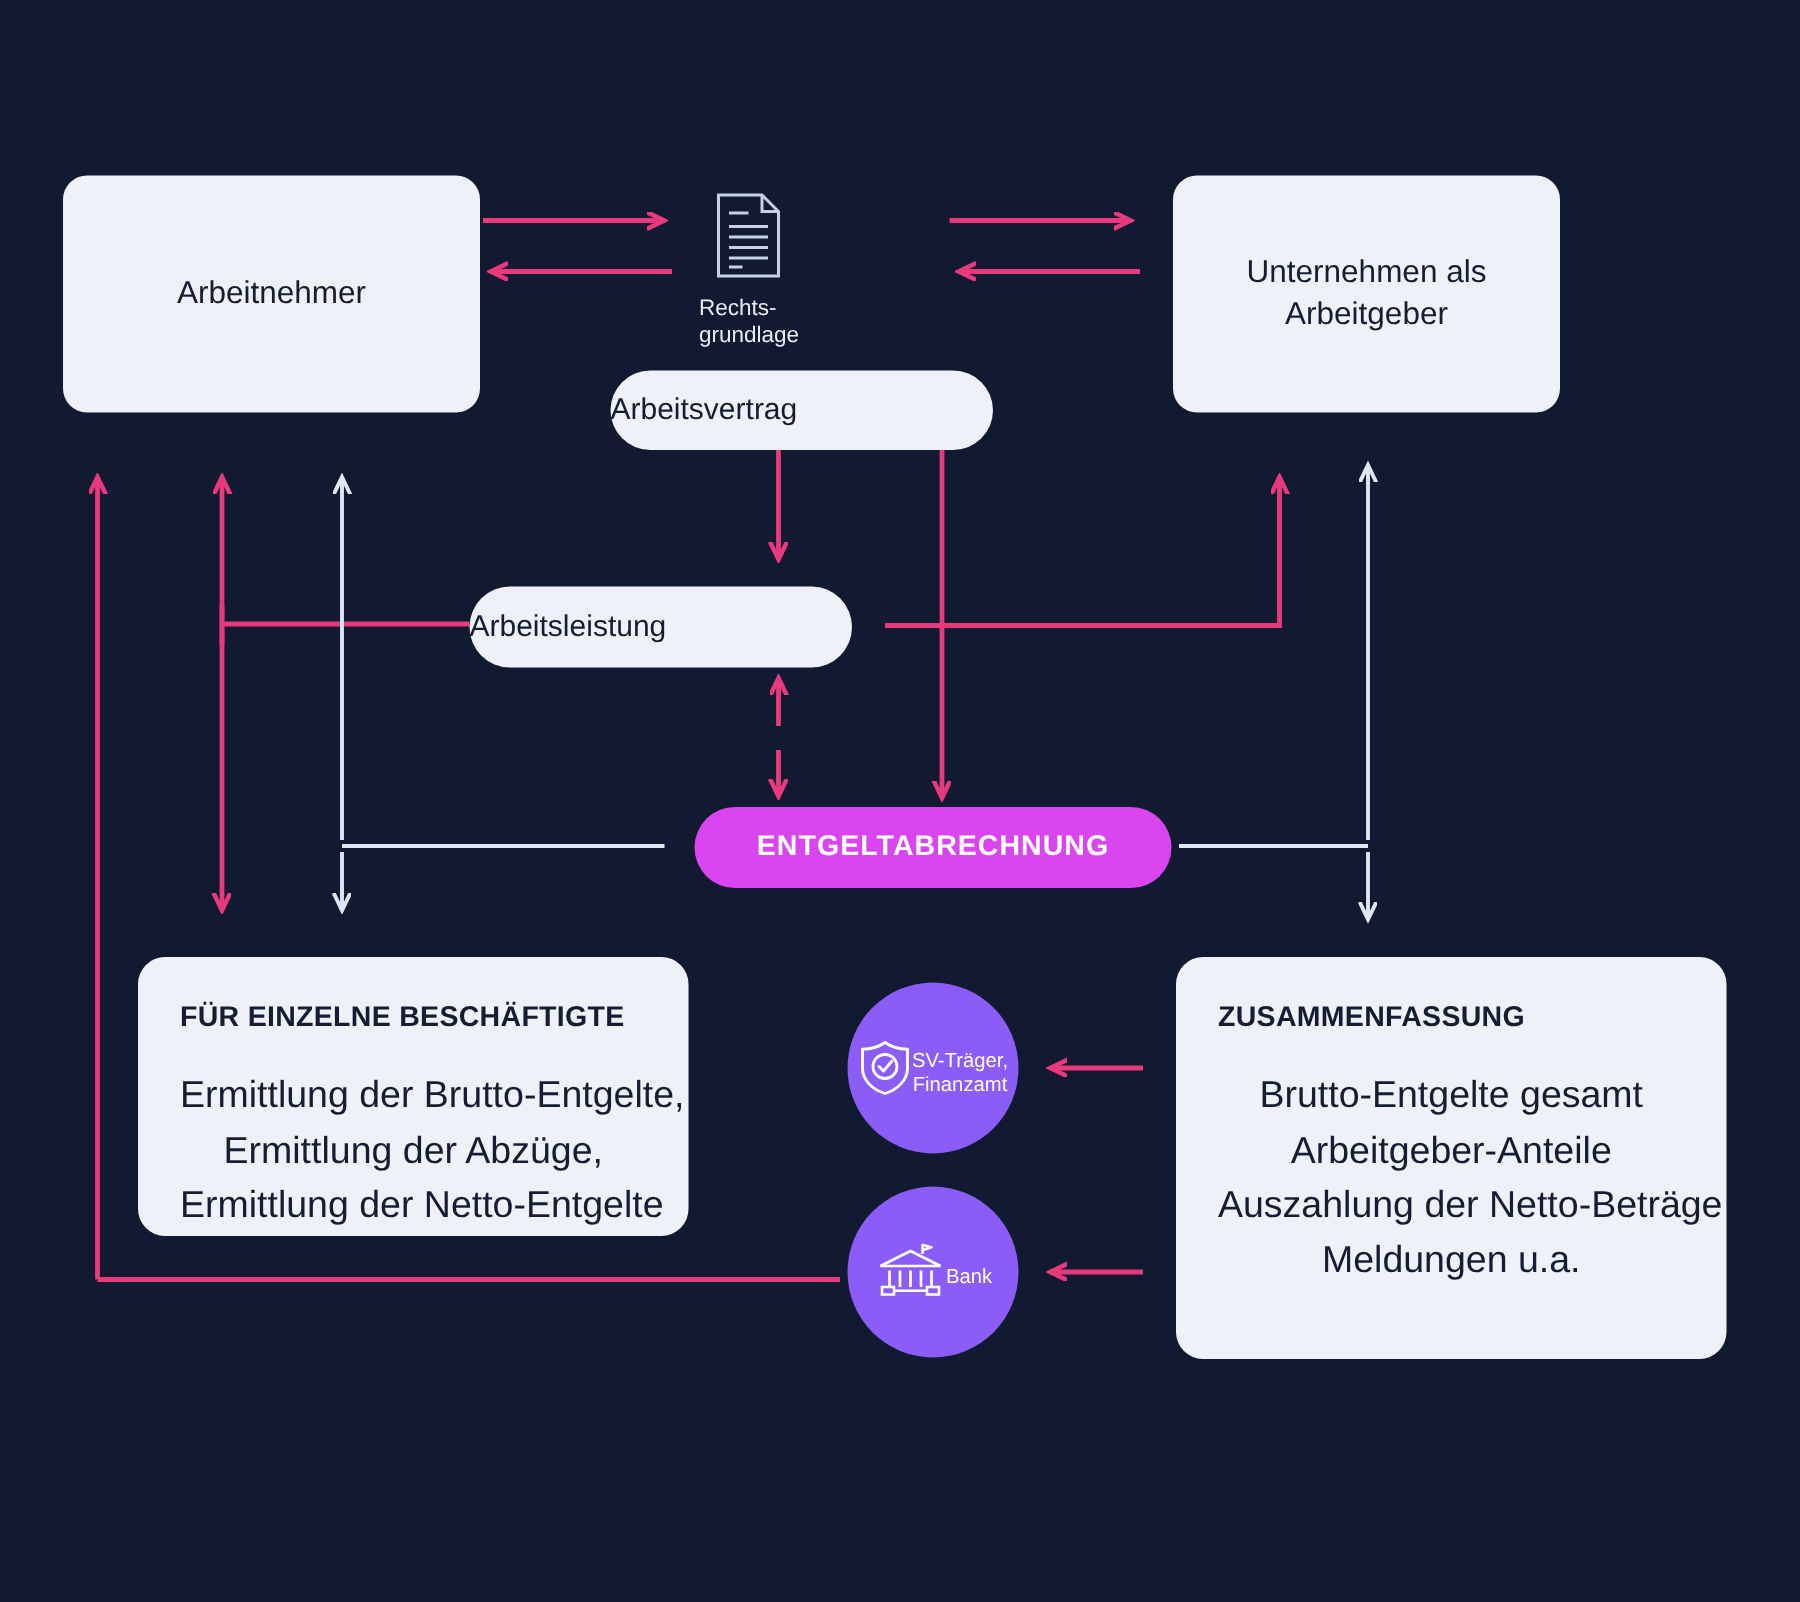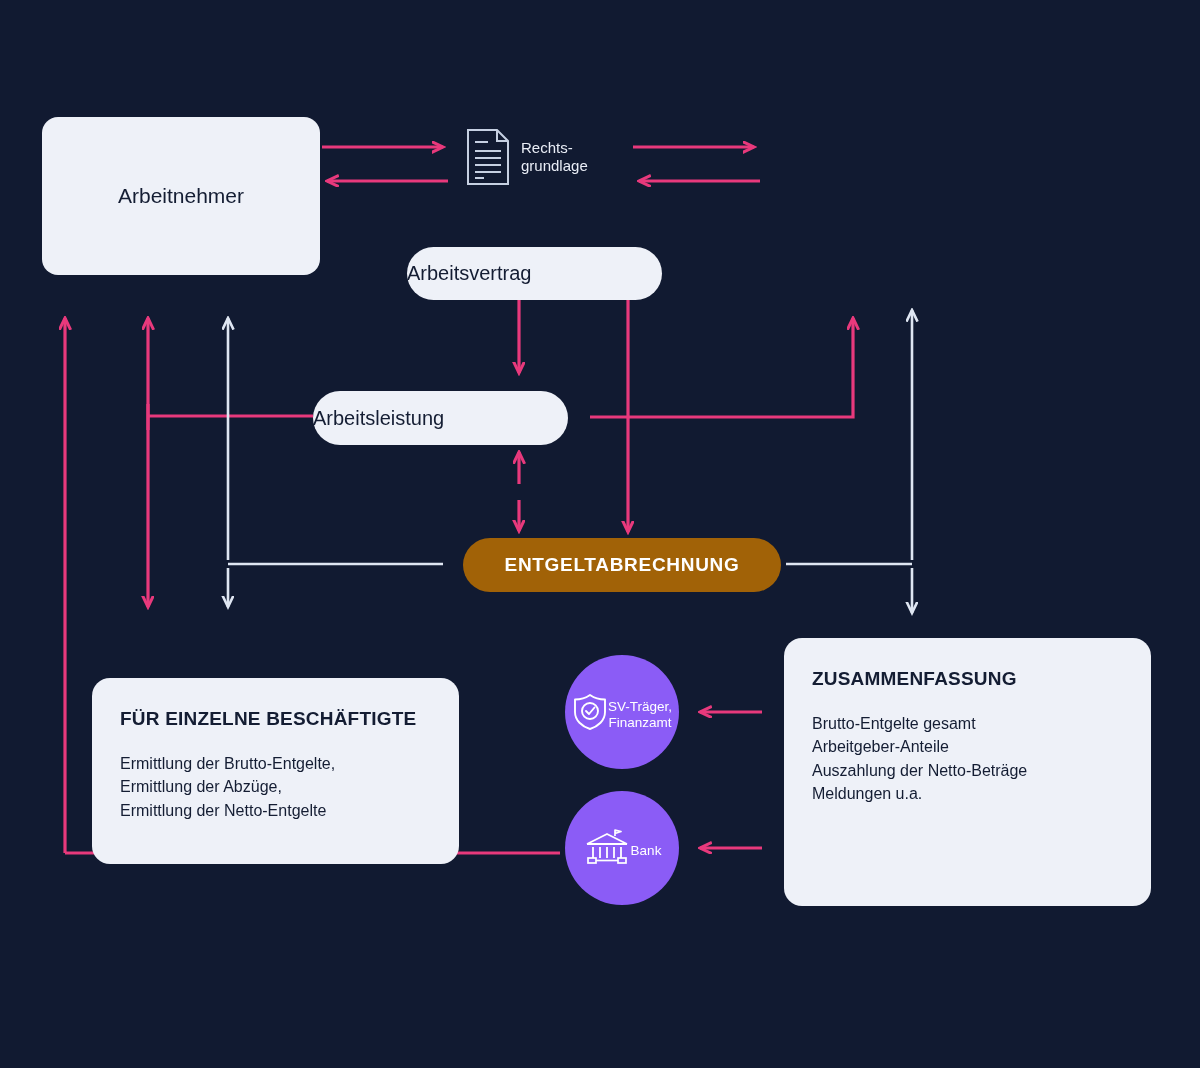--- a/index.html
+++ b/index.html
@@ -52,46 +52,47 @@
     text-align: center;
     font-size: 20px;
     font-weight: 400;
   }
   .node-dark-pill {
     border-radius: 999px;
     display: flex;
     align-items: center;
     justify-content: center;
     text-align: center;
-    background: #a16207;
+    background: #d946ef;
     color: #ffffff;
     font-size: 19px;
     font-weight: bold;
     letter-spacing: 0.7px;
   }
   .info-card {
     border-radius: 18px;
     padding: 30px 28px 26px 28px;
     display: block;
     text-align: left;
   }
   .info-title {
     font-size: 19px;
     font-weight: bold;
     letter-spacing: 0.2px;
     color: #141d33;
     margin: 0 0 22px 0;
     display: block;
   }
   .info-line {
-    font-size: 16px;
+    font-size: 25px;
     line-height: 1.46;
     color: #141d33;
     display: block;
     white-space: nowrap;
+    text-align: center;
   }
   
   .circle {
     position: absolute;
     border-radius: 50%;
     background: #8b5cf6;
     display: flex;
     flex-direction: row;
     align-items: center;
     justify-content: center;
@@ -199,22 +200,26 @@
 
     <g>
       <line x1="762" y1="848" x2="700" y2="848" stroke="#e8397c" stroke-width="3.2" marker-end="url(#ah-pink-r)"></line>
     </g>
   </svg>
 
   <div class="node node-rect" style="left:42px; top:117px; width:278px; height:158px;">
     <span>Arbeitnehmer</span>
   </div>
 
-
-  <div class="doc-group" style="left:466px; top:128px;">
+  <div class="node node-rect" style="left:782px; top:117px; width:258px; height:158px; white-space:pre-line;">
+    <span style="white-space:pre-line;">Unternehmen als
+Arbeitgeber</span>
+  </div>
+
+  <div class="doc-group" style="left:466px; top:128px;flex-direction:column;">
     <svg width="44" height="58" viewBox="0 0 44 58" xmlns="http://www.w3.org/2000/svg">
       <path d="M2,2 L31,2 L42,13 L42,56 L2,56 Z" fill="none" stroke="#c6d0e2" stroke-width="2"></path>
       <path d="M31,2 L31,13 L42,13" fill="none" stroke="#c6d0e2" stroke-width="2"></path>
       <line x1="9" y1="14" x2="22" y2="14" stroke="#c6d0e2" stroke-width="2"></line>
       <line x1="9" y1="23" x2="35" y2="23" stroke="#c6d0e2" stroke-width="2"></line>
       <line x1="9" y1="30" x2="35" y2="30" stroke="#c6d0e2" stroke-width="2"></line>
       <line x1="9" y1="37" x2="35" y2="37" stroke="#c6d0e2" stroke-width="2"></line>
       <line x1="9" y1="44" x2="35" y2="44" stroke="#c6d0e2" stroke-width="2"></line>
       <line x1="9" y1="50" x2="18" y2="50" stroke="#c6d0e2" stroke-width="2"></line>
     </svg>
@@ -227,21 +232,21 @@
   </div>
 
   <div class="node node-pill" style="left:313px; top:391px; width:255px; height:54px;">
     <span>Arbeitsleistung</span>
   </div>
 
   <div class="node node-dark-pill" style="left:463px; top:538px; width:318px; height:54px;">
     <span>ENTGELTABRECHNUNG</span>
   </div>
 
-  <div class="node info-card" style="left:92px; top:638px; width:367px; height:186px;margin-top:40px;">
+  <div class="node info-card" style="left:92px; top:638px; width:367px; height:186px;">
     <span class="info-title">FÜR EINZELNE BESCHÄFTIGTE</span>
     <span class="info-line">Ermittlung der Brutto-Entgelte,</span>
     <span class="info-line">Ermittlung der Abzüge,</span>
     <span class="info-line">Ermittlung der Netto-Entgelte</span>
   </div>
 
   <div class="node info-card" style="left:784px; top:638px; width:367px; height:268px;">
     <span class="info-title">ZUSAMMENFASSUNG</span>
     <span class="info-line">Brutto-Entgelte gesamt</span>
     <span class="info-line">Arbeitgeber-Anteile</span>

